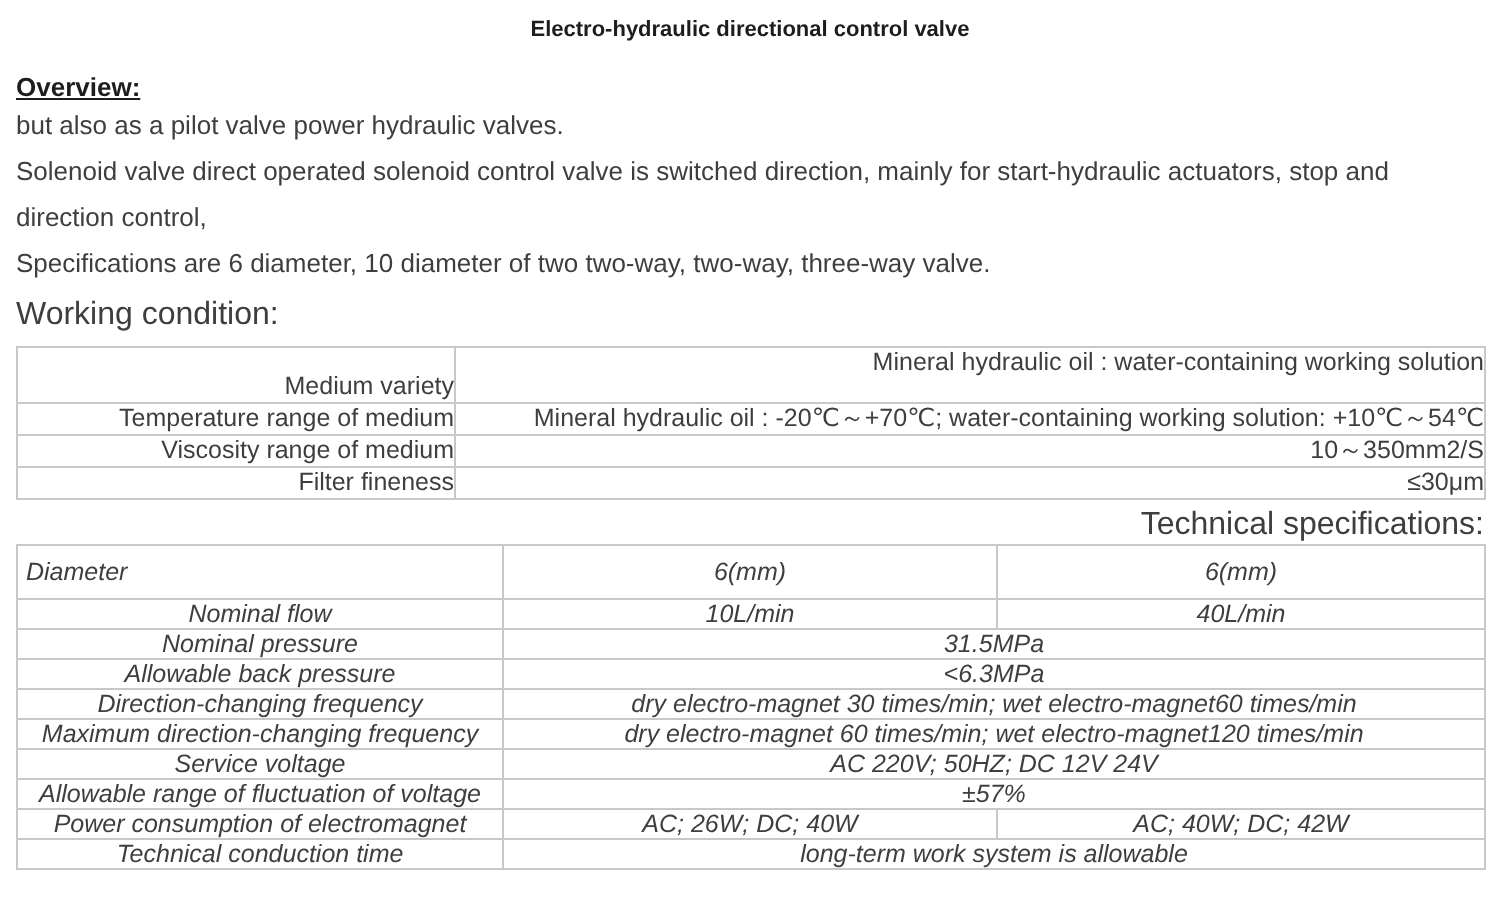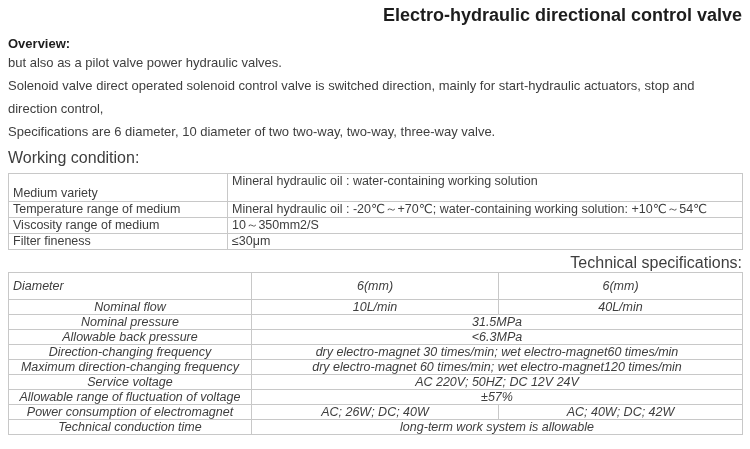--- a/index.html
+++ b/index.html
@@ -6,37 +6,38 @@
   body {
     width:750px; height:449px; overflow:hidden;
     background:#ffffff;
     font-family:"Liberation Sans","DejaVu Sans",sans-serif;
     color:#3e3e3e;
   }
   .page { padding:0 8px; }
 
   .title {
     margin:0; padding-top:9px;
-    font-size:18px; line-height:13px; font-weight:bold;
-    color:#1d1d1d; text-align:right;
+    font-size:11px; line-height:13px; font-weight:bold;
+    color:#1d1d1d; text-align:center;
   }
   .overview-heading {
     margin-top:14px;
     font-size:13px; line-height:15px; font-weight:bold;
     color:#1d1d1d;
+    text-decoration:underline;
   }
   .para { font-size:13px; line-height:23px; color:#3e3e3e; }
   .section-heading {
     font-size:16px; line-height:15px; color:#3e3e3e;
   }
   .sh-working { margin-top:7px; }
   .sh-tech { margin-top:5px;text-align:right; }
 
   table { border-collapse:collapse; table-layout:fixed; width:734px; }
-  td { border:1px solid #c8c8c8; color:#3e3e3e; overflow:hidden; white-space:nowrap; }
+  td { border:1px solid #c8c8c8; color:#3e3e3e; overflow:hidden; white-space:nowrap;text-align:right; }
 
   .wtable { margin-top:8px; }
   .wtable td { font-size:12.5px; line-height:15px; padding:0 0 0 4px; }
   .wtable tr.tall td { height:27px; }
   .wtable td.lbl-bottom { vertical-align:bottom; }
   .wtable td.val-top { vertical-align:top; }
 
   .ttable { margin-top:2px; }
   .ttable td { font-size:12.5px; line-height:14px; padding:0; text-align:center;font-style:italic; }
   .ttable tr.hdr td { height:26px; vertical-align:middle; }

